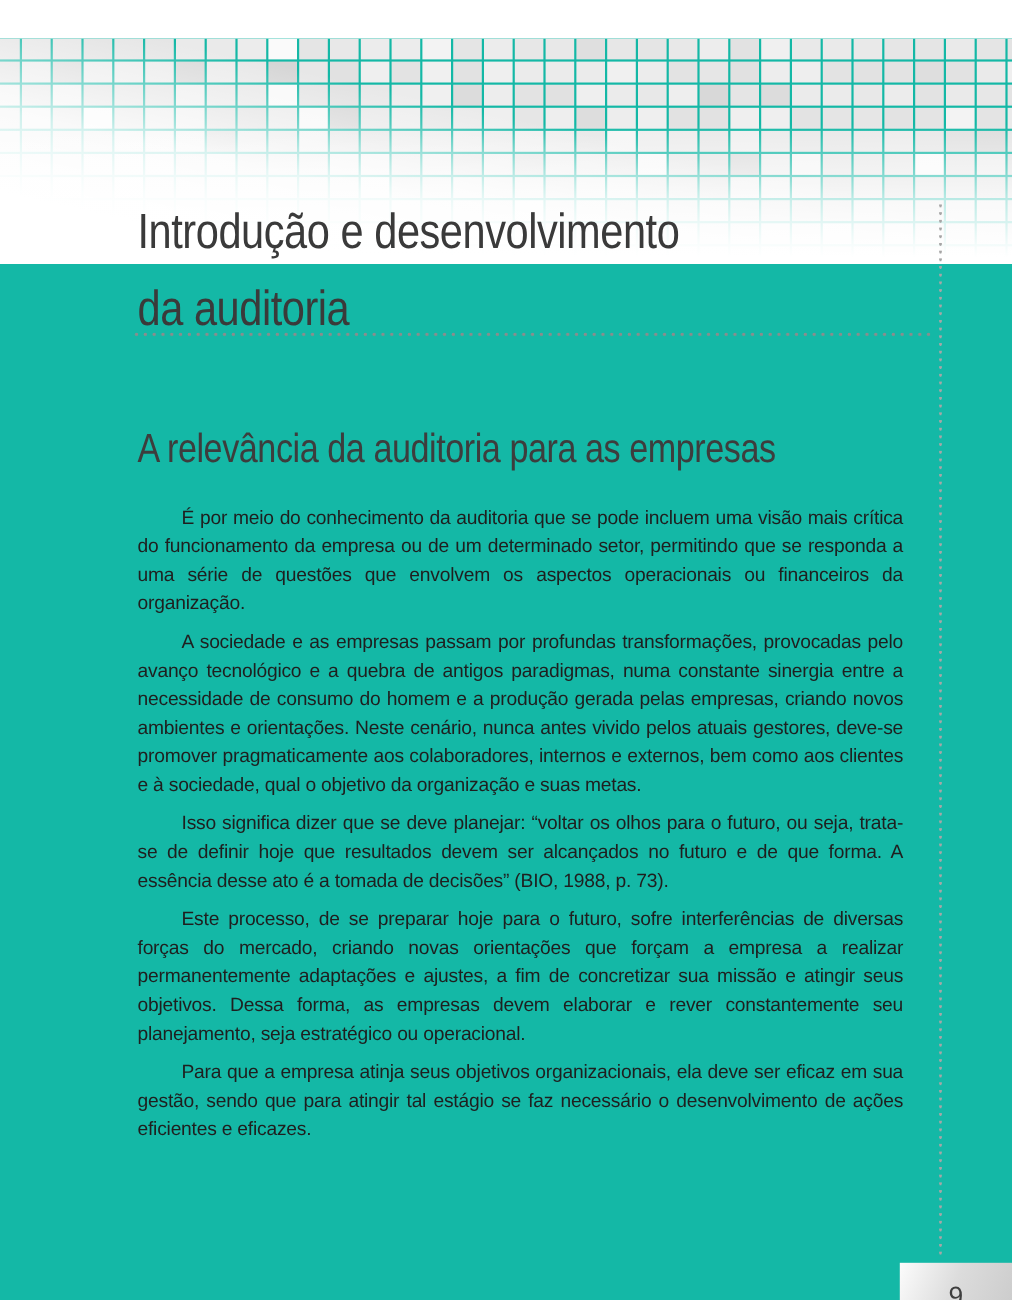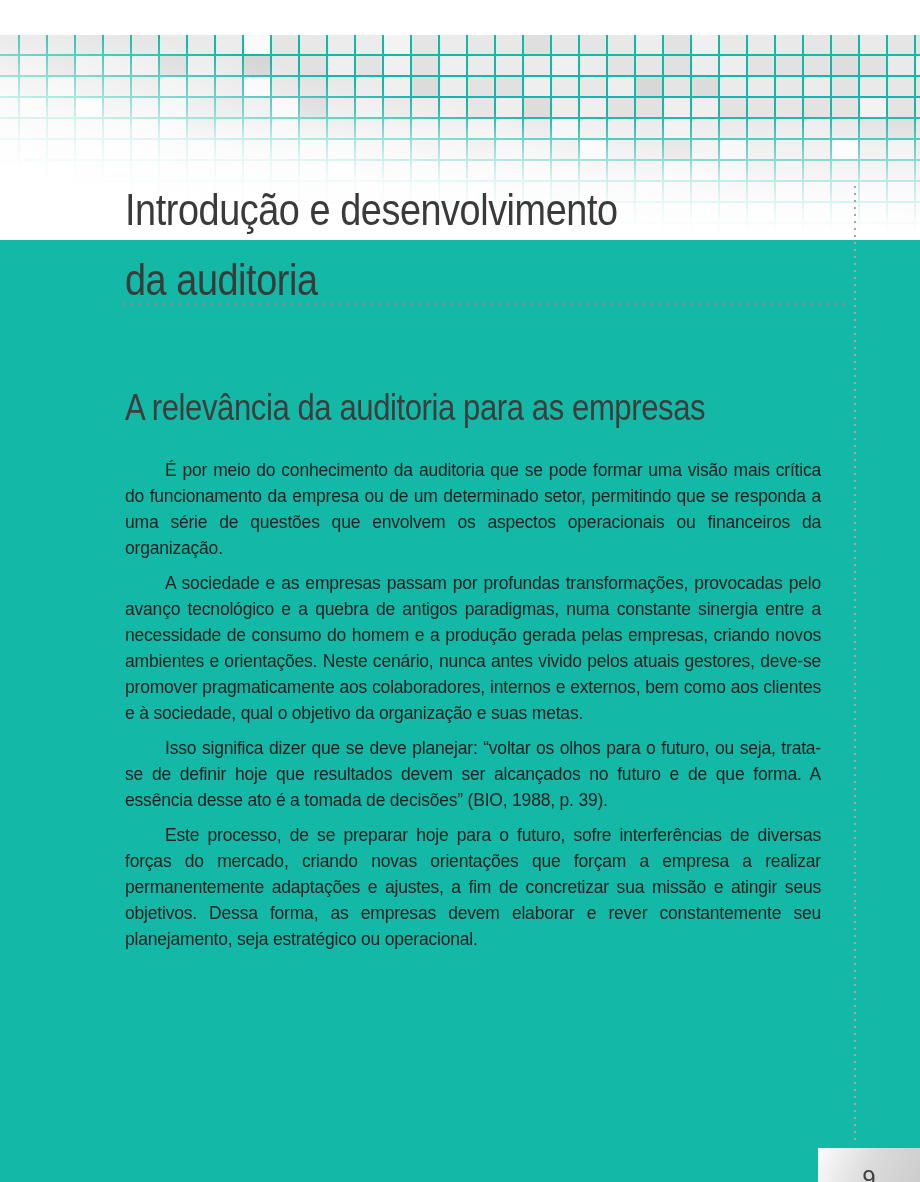--- a/index.html
+++ b/index.html
@@ -461,24 +461,25 @@
   <h1 class="chapter-title" style="margin:0;">
     <div>Introdução e desenvolvimento</div>
     <div>da auditoria</div>
   </h1>
 
   <div class="dotted-rule"></div>
 
   <h2 class="section-heading" style="margin:0;">A relevância da auditoria para as empresas</h2>
 
   <div class="body-text">
-    <p>É por meio do conhecimento da auditoria que se pode formar uma visão mais crítica do funcionamento da empresa ou de um determinado setor, permitindo que se responda a uma série de questões que envolvem os aspectos operacionais ou financeiros da organização.</p>
+    <p>É por meio do conhecimento da auditoria que se pode incluem uma visão mais crítica do funcionamento da empresa ou de um determinado setor, permitindo que se responda a uma série de questões que envolvem os aspectos operacionais ou financeiros da organização.</p>
     <p>A sociedade e as empresas passam por profundas transformações, provocadas pelo avanço tecnológico e a quebra de antigos paradigmas, numa constante sinergia entre a necessidade de consumo do homem e a produção gerada pelas empresas, criando novos ambientes e orientações. Neste cenário, nunca antes vivido pelos atuais gestores, deve-se promover pragmaticamente aos colaboradores, internos e externos, bem como aos clientes e à sociedade, qual o objetivo da organização e suas metas.</p>
-    <p>Isso significa dizer que se deve planejar: “voltar os olhos para o futuro, ou seja, trata-se de definir hoje que resultados devem ser alcançados no futuro e de que forma. A essência desse ato é a tomada de decisões” (BIO, 1988, p. 39).</p>
+    <p>Isso significa dizer que se deve planejar: “voltar os olhos para o futuro, ou seja, trata-se de definir hoje que resultados devem ser alcançados no futuro e de que forma. A essência desse ato é a tomada de decisões” (BIO, 1988, p. 73).</p>
     <p>Este processo, de se preparar hoje para o futuro, sofre interferências de diversas forças do mercado, criando novas orientações que forçam a empresa a realizar permanentemente adaptações e ajustes, a fim de concretizar sua missão e atingir seus objetivos. Dessa forma, as empresas devem elaborar e rever constantemente seu planejamento, seja estratégico ou operacional.</p>
+    <p>Para que a empresa atinja seus objetivos organizacionais, ela deve ser eficaz em sua gestão, sendo que para atingir tal estágio se faz necessário o desenvolvimento de ações eficientes e eficazes.</p>
   </div>
 
   <div class="v-dotted-line"></div>
 
   <div class="page-num-box">
     <span class="page-num">9</span>
   </div>
 
 </div>
 

